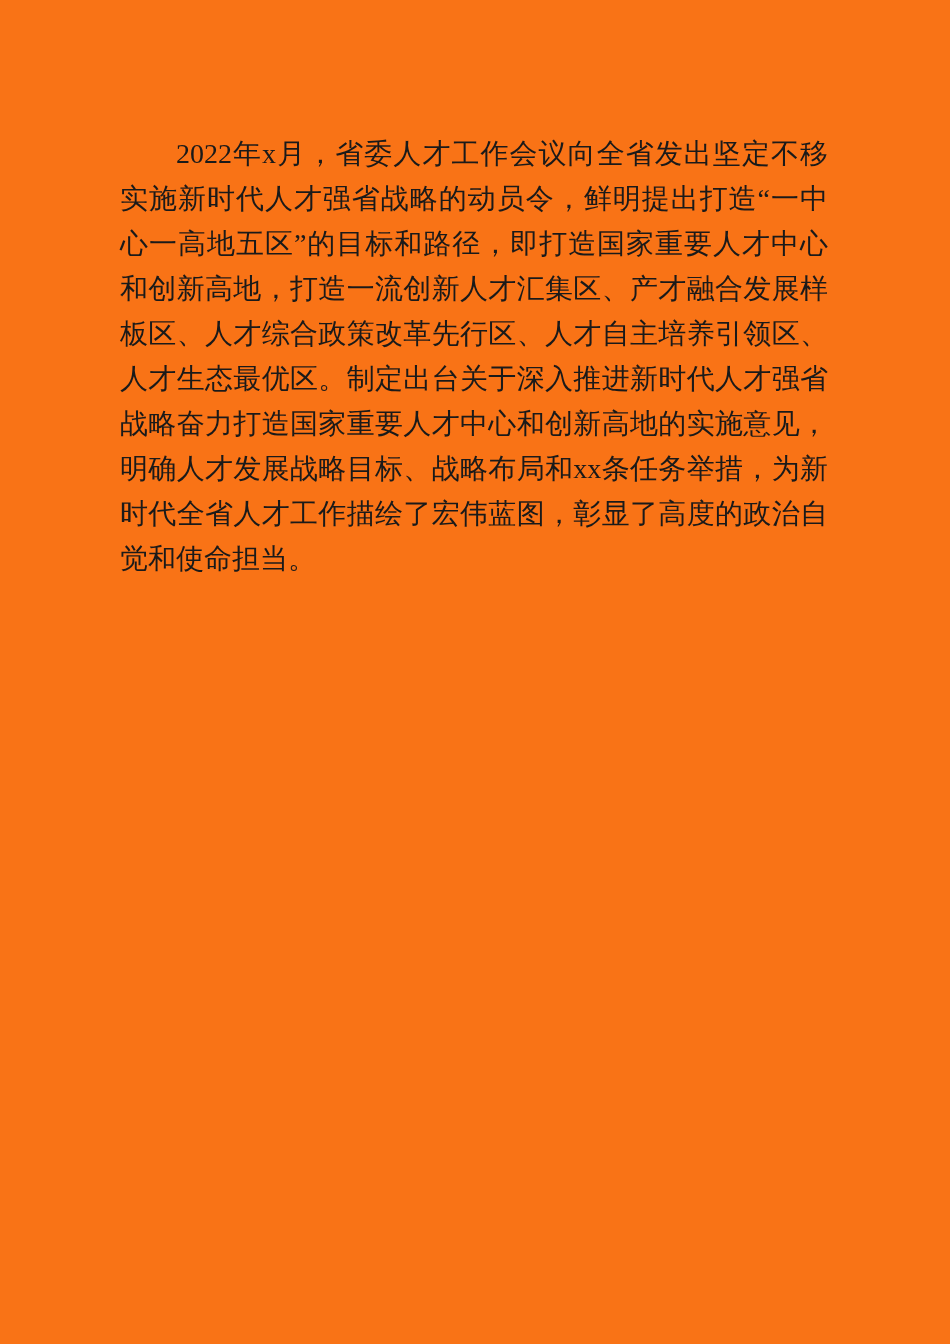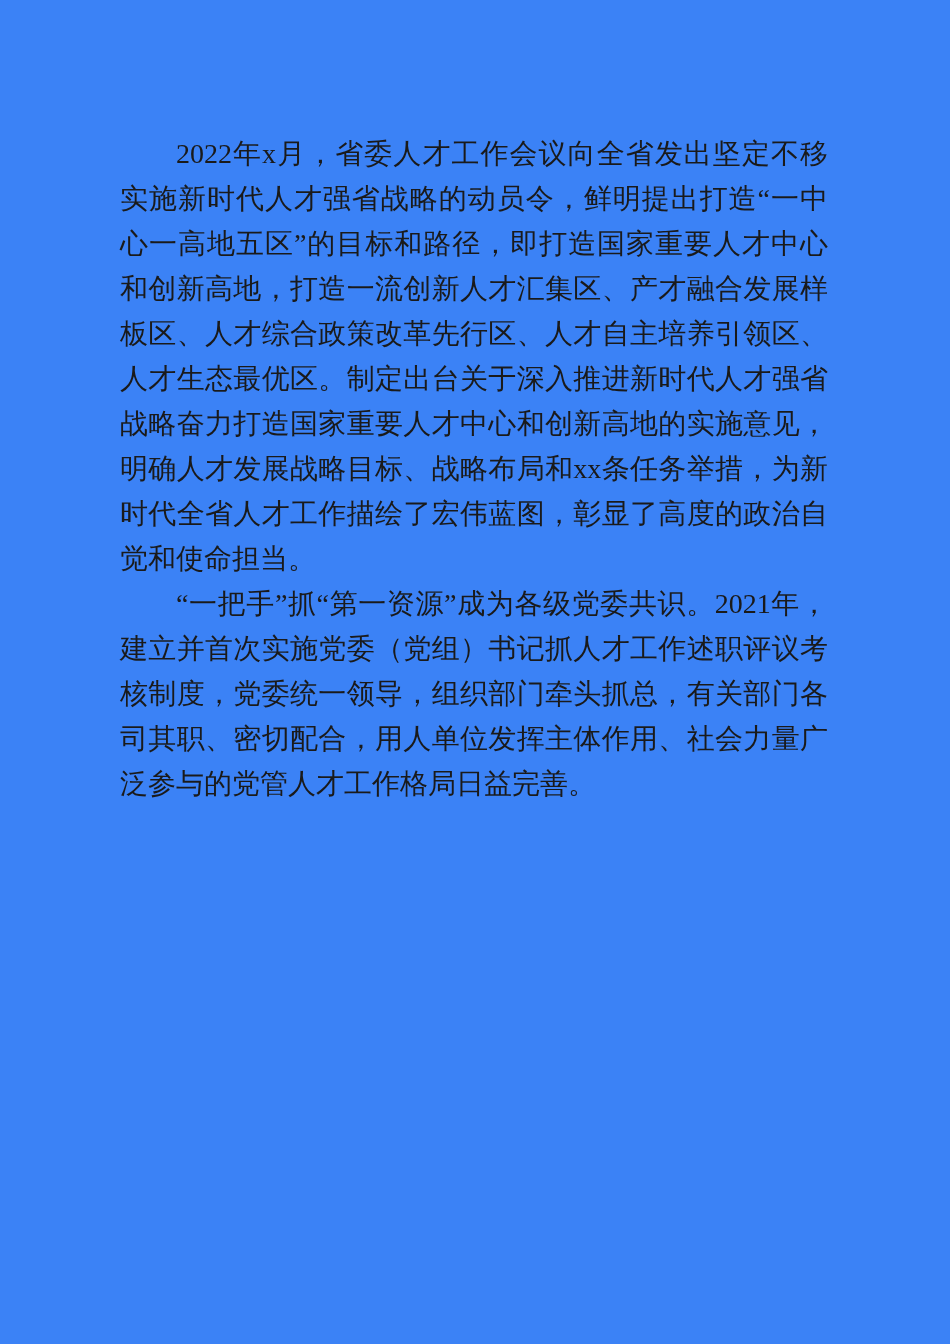--- a/index.html
+++ b/index.html
@@ -10,34 +10,33 @@
   body {
     width: 950px;
     height: 1344px;
     overflow: hidden;
     font-family: "Liberation Serif", "DejaVu Serif", serif;
   }
   .page {
     box-sizing: border-box;
     width: 950px;
     height: 1344px;
-    background: #3b82f6;
+    background: #f97316;
     padding: 131px 122px 0 120px;
     color: #1a1a1a;
   }
   .page p {
     margin: 0;
     font-size: 28px;
     line-height: 45px;
     font-weight: 400;
     text-align: justify;
     text-justify: inter-character;
     text-indent: 2em;
     word-break: break-all;
   }
 </style>
 </head>
 <body>
 
 <div class="page">
   <p>2022年x月，省委人才工作会议向全省发出坚定不移实施新时代人才强省战略的动员令，鲜明提出打造“一中心一高地五区”的目标和路径，即打造国家重要人才中心和创新高地，打造一流创新人才汇集区、产才融合发展样板区、人才综合政策改革先行区、人才自主培养引领区、人才生态最优区。制定出台关于深入推进新时代人才强省战略奋力打造国家重要人才中心和创新高地的实施意见，明确人才发展战略目标、战略布局和xx条任务举措，为新时代全省人才工作描绘了宏伟蓝图，彰显了高度的政治自觉和使命担当。</p>
-  <p>“一把手”抓“第一资源”成为各级党委共识。2021年，建立并首次实施党委（党组）书记抓人才工作述职评议考核制度，党委统一领导，组织部门牵头抓总，有关部门各司其职、密切配合，用人单位发挥主体作用、社会力量广泛参与的党管人才工作格局日益完善。</p>
 </div>
 
 </body></html>

